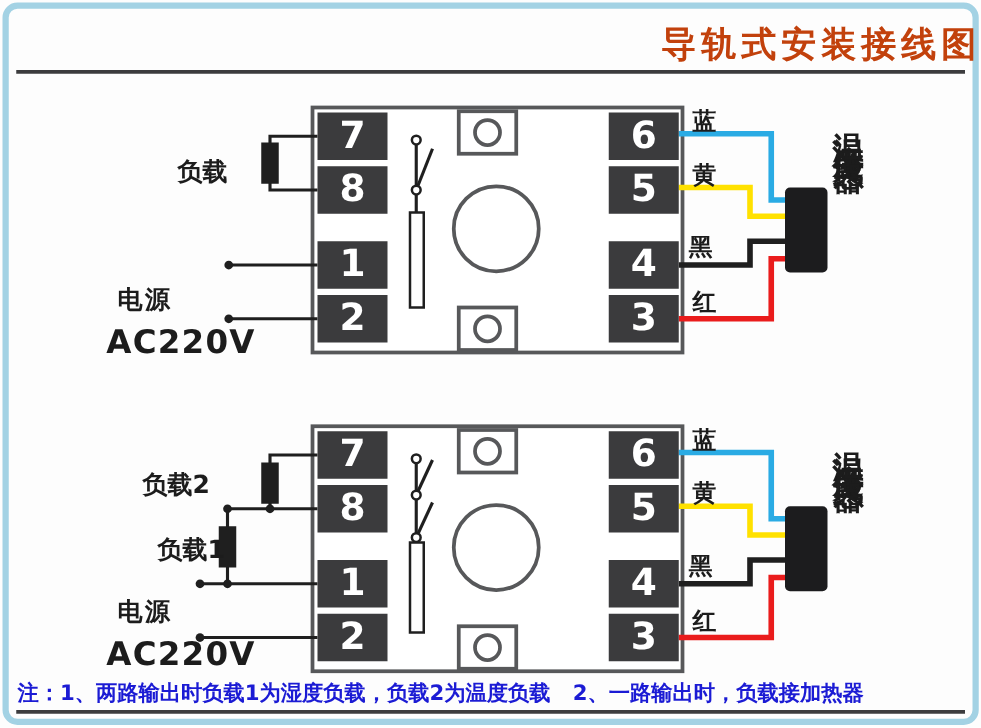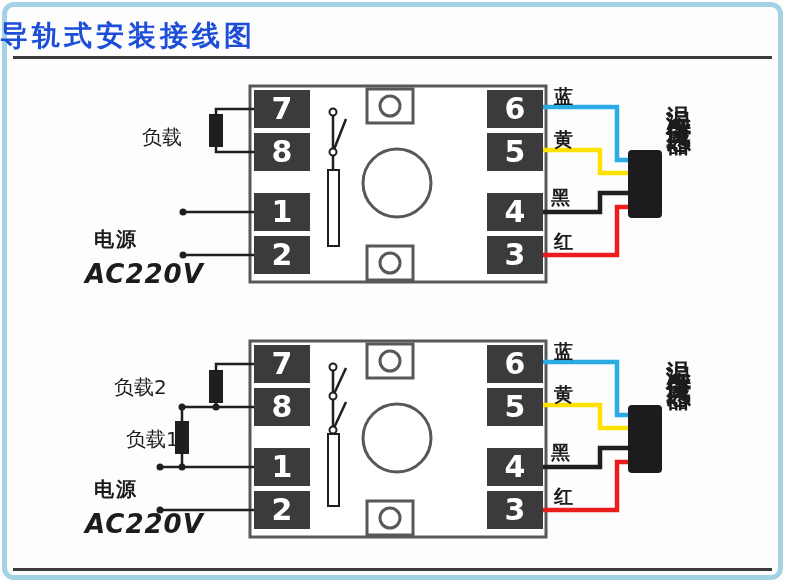--- a/index.html
+++ b/index.html
@@ -10,39 +10,39 @@
   }
   .page { position:relative; width:785px; height:582px; background:#fdfdfd; overflow:hidden; }
   .art  { position:absolute; left:0; top:0; width:785px; height:582px; }
   .frame {
     position:absolute; inset:2px;
     border:5px solid #a3d2e4; border-radius:12px;
     pointer-events:none;
   }
   .title {
     position:absolute; left:0; right:0; top:17px;
-    text-align:left; font-size:28px; font-weight:bold;
-    letter-spacing:4px; color:#1d4ed8;
+    text-align:right; font-size:28px; font-weight:bold;
+    letter-spacing:4px; color:#c2410c;
   }
   .hr { position:absolute; left:13px; right:13px; height:3px; background:#3c3c3e; }
   .hr-top { top:56px; }
   .hr-bottom { top:568px; }
   .note {
     position:absolute; left:14px; top:543px;
     font-size:17px; font-weight:bold; color:#1b1bd4; white-space:pre;
   }
   .term {
     position:absolute; width:56px; height:38px;
     background:#3b3b3d; color:#ffffff;
     font-size:30px; font-weight:bold; text-align:center; line-height:38px;
   }
   .lbl  { position:absolute; color:#1c1c1c; }
-  .load { font-size:20px; font-weight:400;text-align:right; }
+  .load { font-size:20px; font-weight:700;text-align:right; }
   .power{ font-size:20px; font-weight:bold; letter-spacing:2px; }
-  .volt { font-size:26px; font-weight:800; letter-spacing:1px;font-style:italic; }
+  .volt { font-size:26px; font-weight:800; letter-spacing:1px; }
   .wlbl { font-size:19px; font-weight:600; }
   .vtext{
     writing-mode:vertical-rl; text-orientation:upright;
     font-size:25px; font-weight:bold; letter-spacing:5px; line-height:1;
   }
   
   .device { fill:#ffffff; stroke:#57585a; stroke-width:3; }
   .dark   { fill:none; stroke:#1f1f1f; stroke-width:2.5; }
   .contact{ fill:#ffffff; stroke:#1f1f1f; stroke-width:2; }
   .coil   { fill:#ffffff; stroke:#1f1f1f; stroke-width:2; }
@@ -116,20 +116,21 @@
     <polyline class="wire" points="543,405 600,405 600,428 630,428" stroke="#ffe100"></polyline>
     <polyline class="wire" points="543,467 600,467 600,448 630,448" stroke="#1f1f1f"></polyline>
     <polyline class="wire" points="543,510 617,510 617,462 630,462" stroke="#ea1c1c"></polyline>
     <rect rx="4" x="628" y="405" width="34" height="68" fill="#1c1c1e"></rect>
   </svg>
 
   <div class="frame"></div>
   <div class="title">导轨式安装接线图</div>
   <div class="hr hr-top"></div>
   <div class="hr hr-bottom"></div>
+  <div class="note">注：1、两路输出时负载1为湿度负载，负载2为温度负载   2、一路输出时，负载接加热器</div>
 
   <div class="term" style="left:254px; top:90px">7</div>
   <div class="term" style="left:254px; top:133px">8</div>
   <div class="term" style="left:254px; top:193px">1</div>
   <div class="term" style="left:254px; top:236px">2</div>
   <div class="term" style="left:487px; top:90px">6</div>
   <div class="term" style="left:487px; top:133px">5</div>
   <div class="term" style="left:487px; top:193px">4</div>
   <div class="term" style="left:487px; top:236px">3</div>
 

